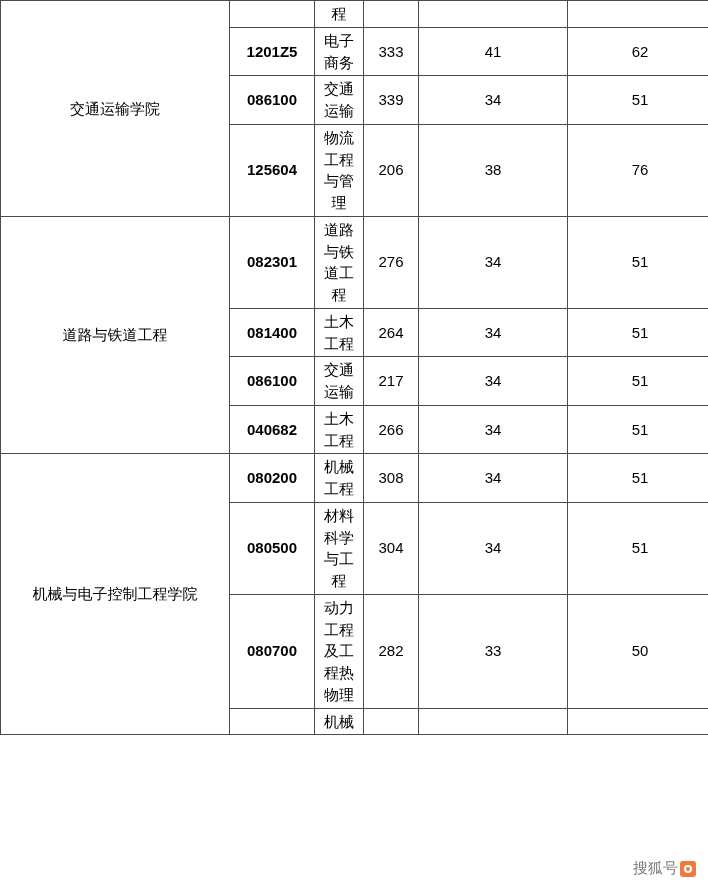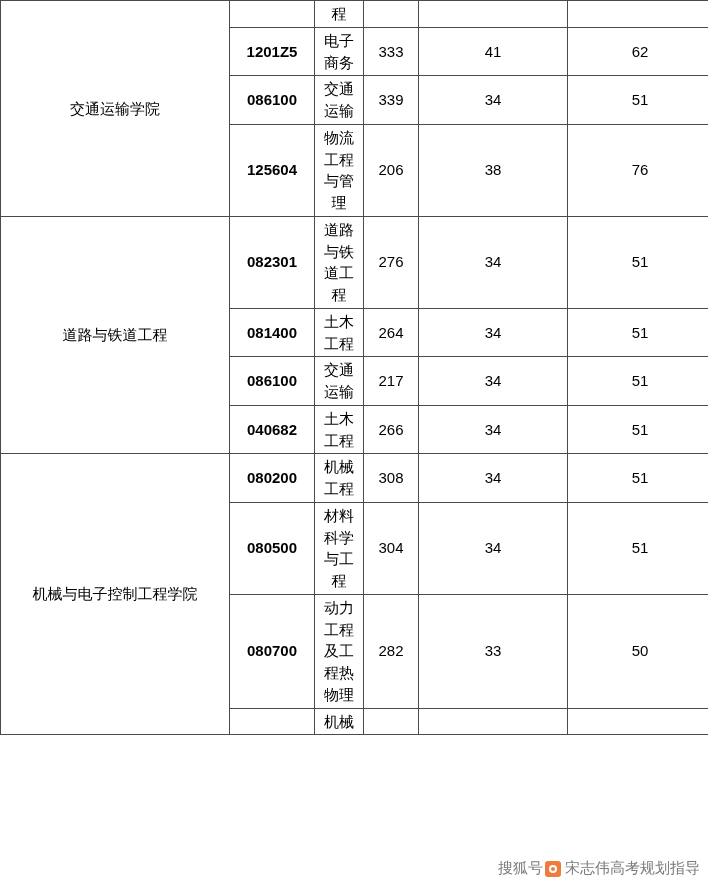--- a/index.html
+++ b/index.html
@@ -188,14 +188,13 @@
       <td class="col-single1"></td>
       <td class="col-single2"></td>
     </tr>
 
   </tbody>
 </table>
 
 <div class="watermark">
   <span>搜狐号</span>
   <span class="wm-logo"></span>
-  <span>宋志伟高考规划指导</span>
 </div>
 
 </body></html>

